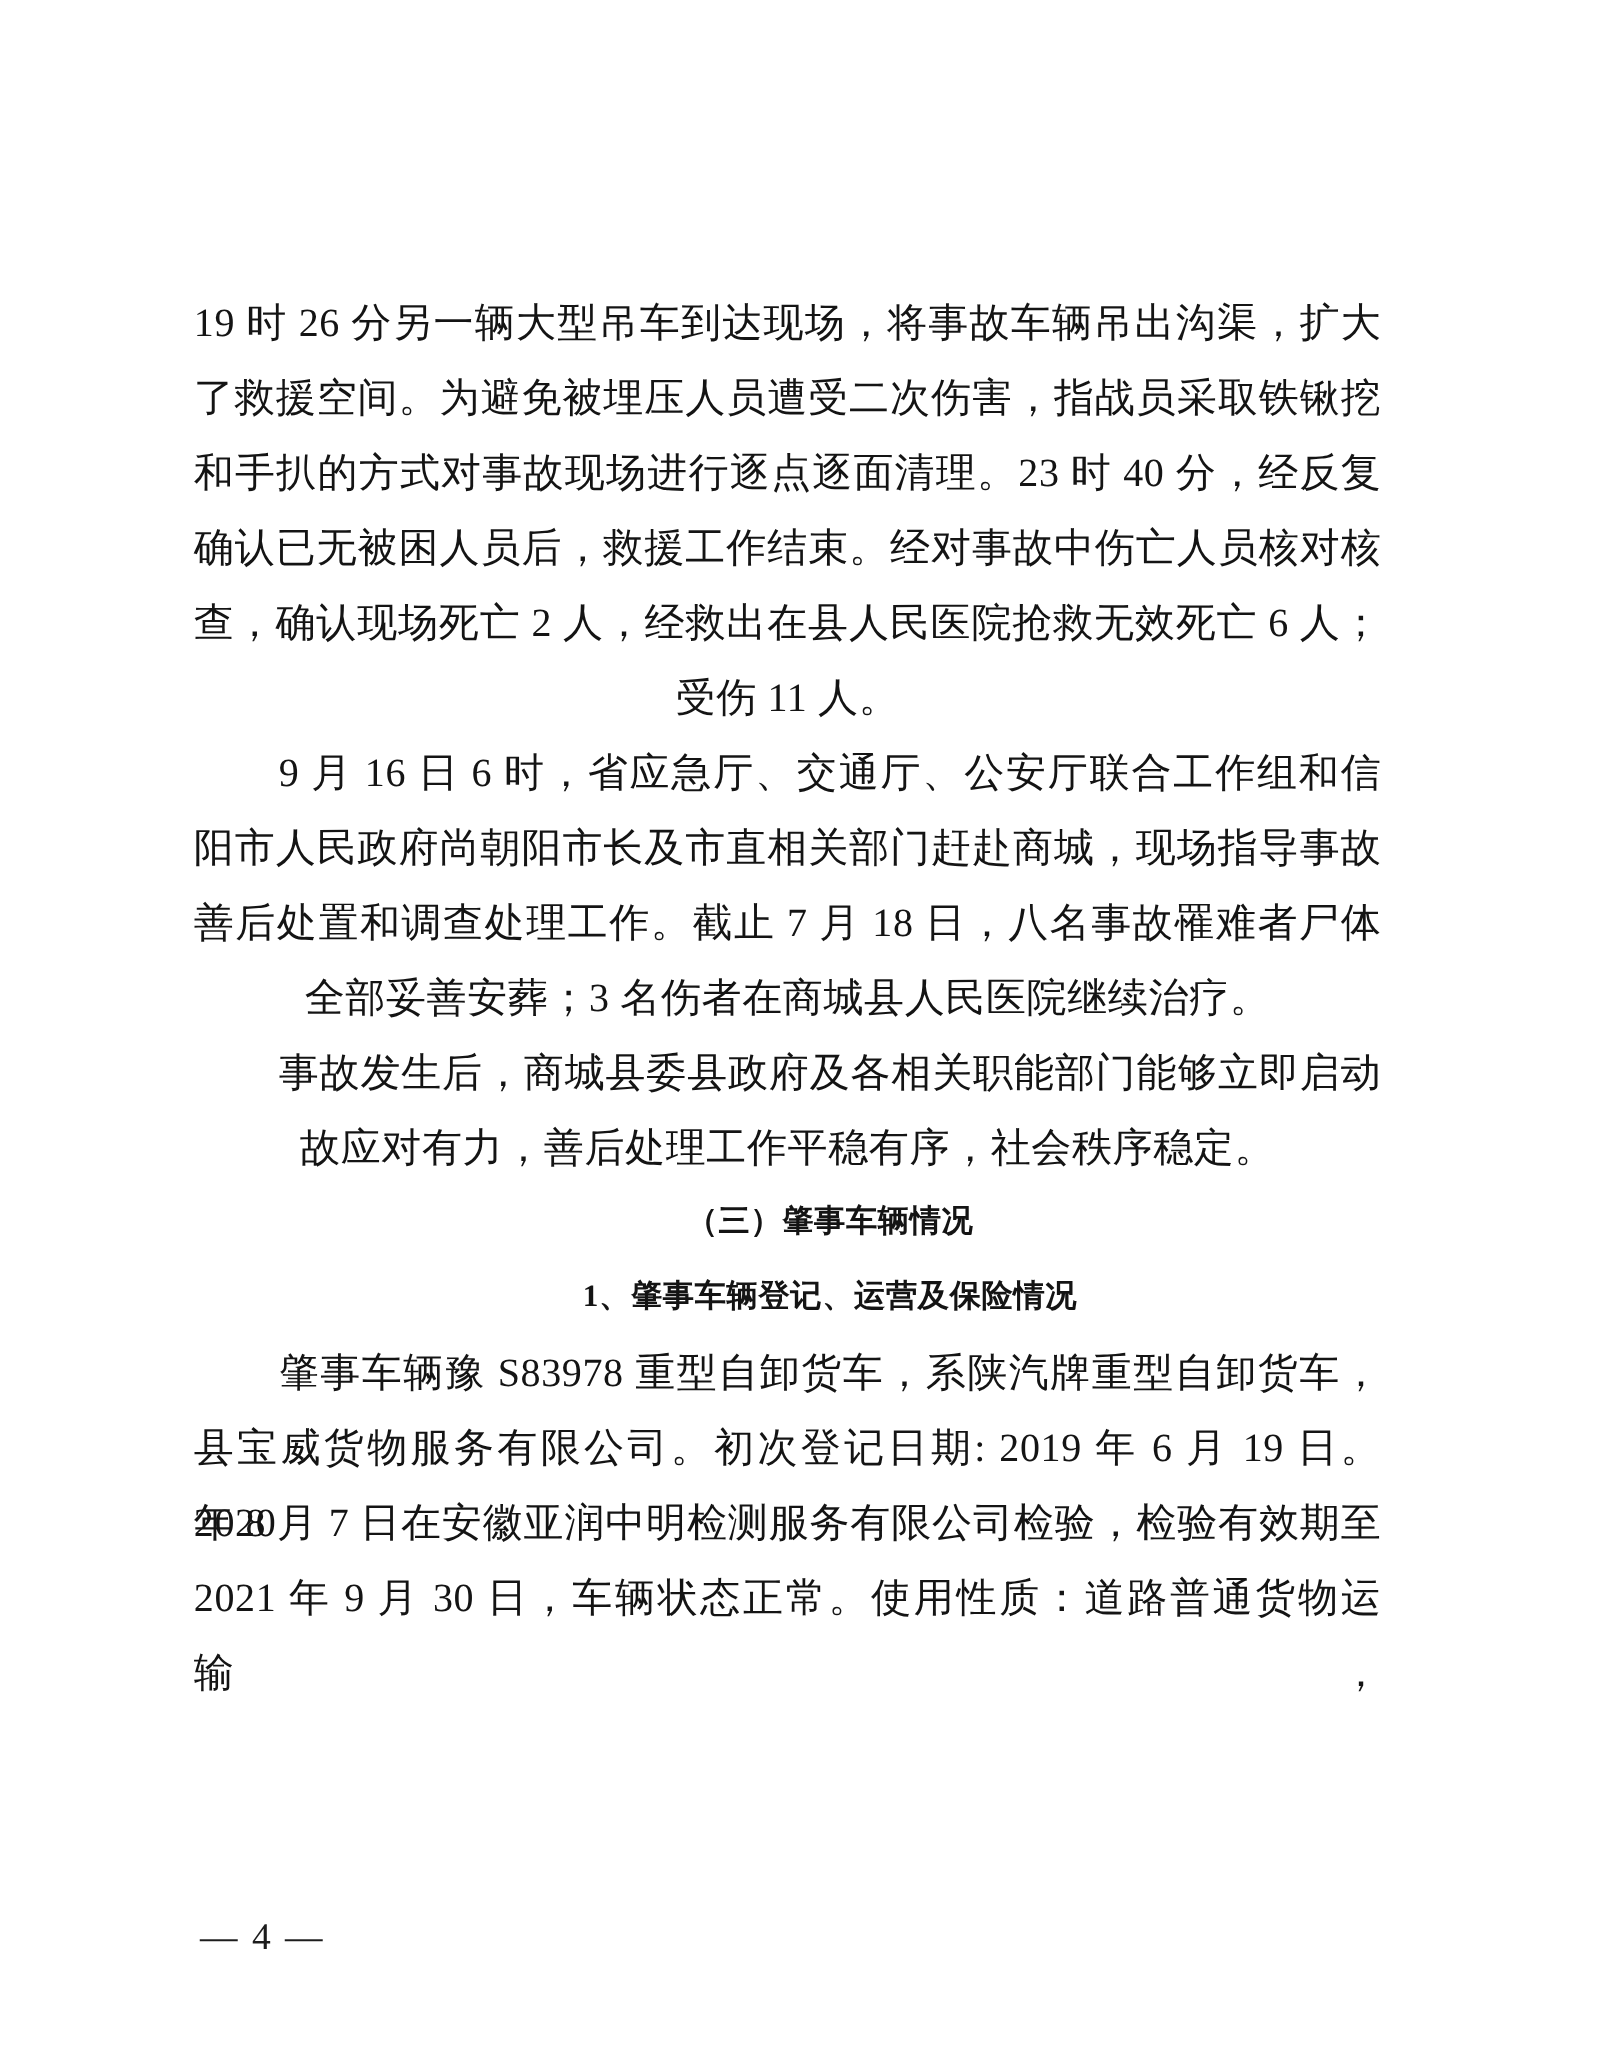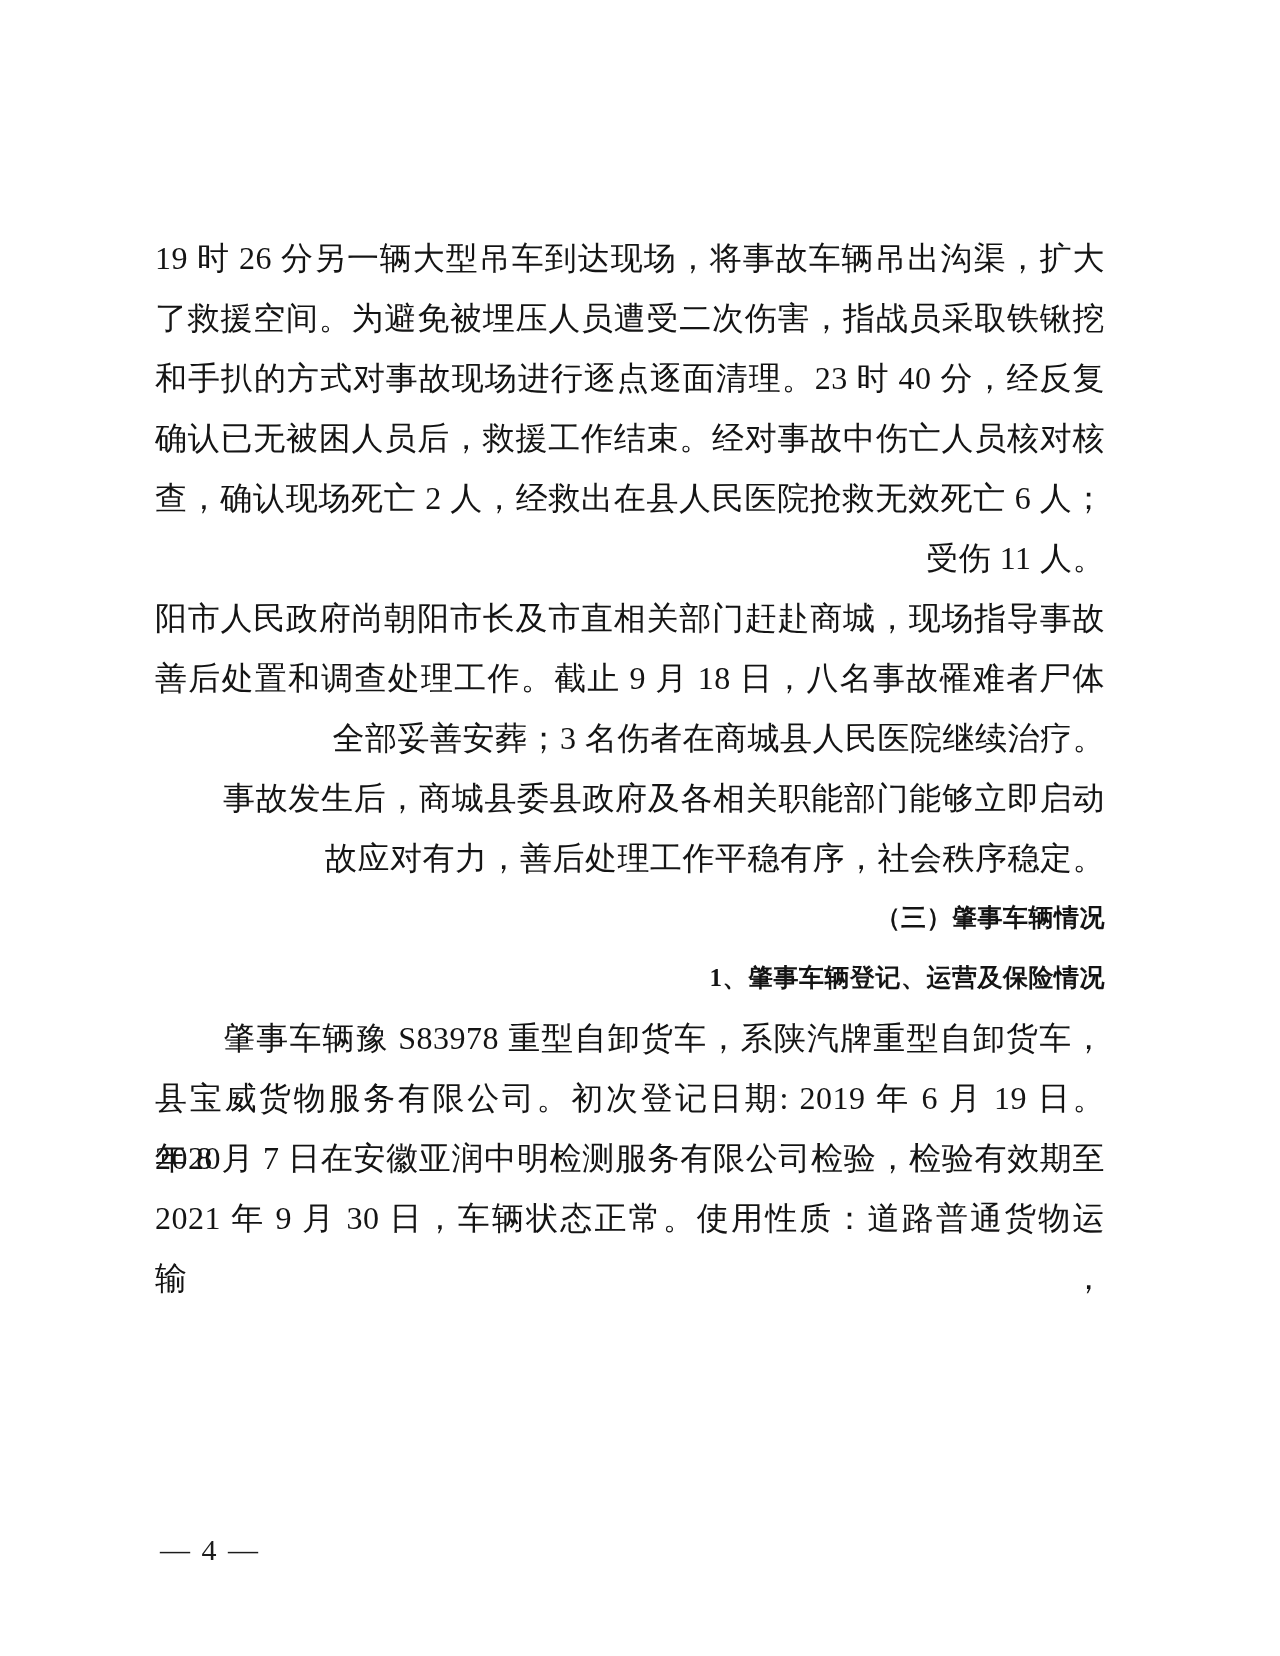--- a/index.html
+++ b/index.html
@@ -29,21 +29,21 @@
   }
   .paragraph {
     margin: 0;
     padding: 0;
   }
   .line {
     font-size: 32px;
     line-height: 60px;
     height: 60px;
     white-space: normal;
-    text-align: right;
+    text-align: center;
     letter-spacing: 0.5px;
   }
   .line.full {
     text-align: justify;
     text-align-last: justify;
     text-justify: inter-character;
   }
   .line.indented {
     text-indent: 68px;
   }
@@ -68,22 +68,23 @@
   <div class="text-block">
       <div class="paragraph">
         <div class="line full">19 时 26 分另一辆大型吊车到达现场，将事故车辆吊出沟渠，扩大</div>
         <div class="line full">了救援空间。为避免被埋压人员遭受二次伤害，指战员采取铁锹挖</div>
         <div class="line full">和手扒的方式对事故现场进行逐点逐面清理。23 时 40 分，经反复</div>
         <div class="line full">确认已无被困人员后，救援工作结束。经对事故中伤亡人员核对核</div>
         <div class="line full">查，确认现场死亡 2 人，经救出在县人民医院抢救无效死亡 6 人；</div>
         <div class="line">受伤 11 人。</div>
       </div>
       <div class="paragraph">
+        <div class="line full indented">9 月 16 日 6 时，省应急厅、交通厅、公安厅联合工作组和信</div>
         <div class="line full">阳市人民政府尚朝阳市长及市直相关部门赶赴商城，现场指导事故</div>
-        <div class="line full">善后处置和调查处理工作。截止 9 月 18 日，八名事故罹难者尸体</div>
+        <div class="line full">善后处置和调查处理工作。截止 7 月 18 日，八名事故罹难者尸体</div>
         <div class="line">全部妥善安葬；3 名伤者在商城县人民医院继续治疗。</div>
       </div>
       <div class="paragraph">
         <div class="line full indented">事故发生后，商城县委县政府及各相关职能部门能够立即启动</div>
         <div class="line">故应对有力，善后处理工作平稳有序，社会秩序稳定。</div>
       </div>
       <div class="paragraph bold">
         <div class="line indented">（三）肇事车辆情况</div>
       </div>
       <div class="paragraph bold">

